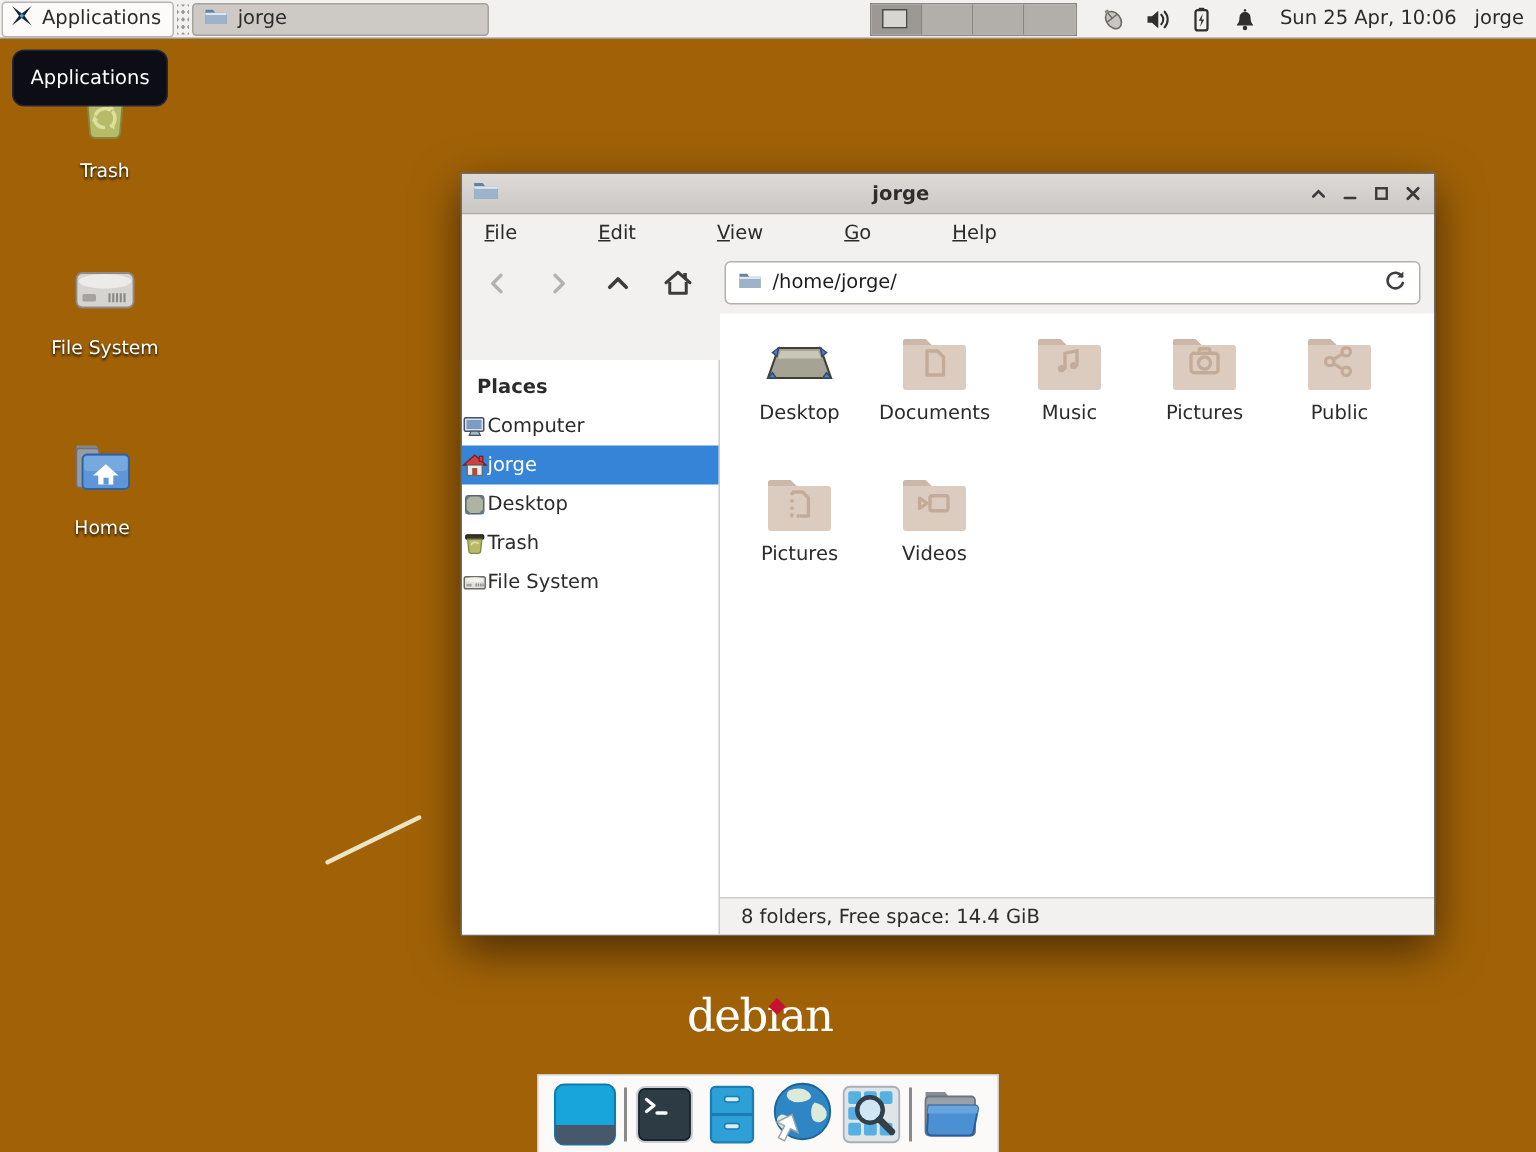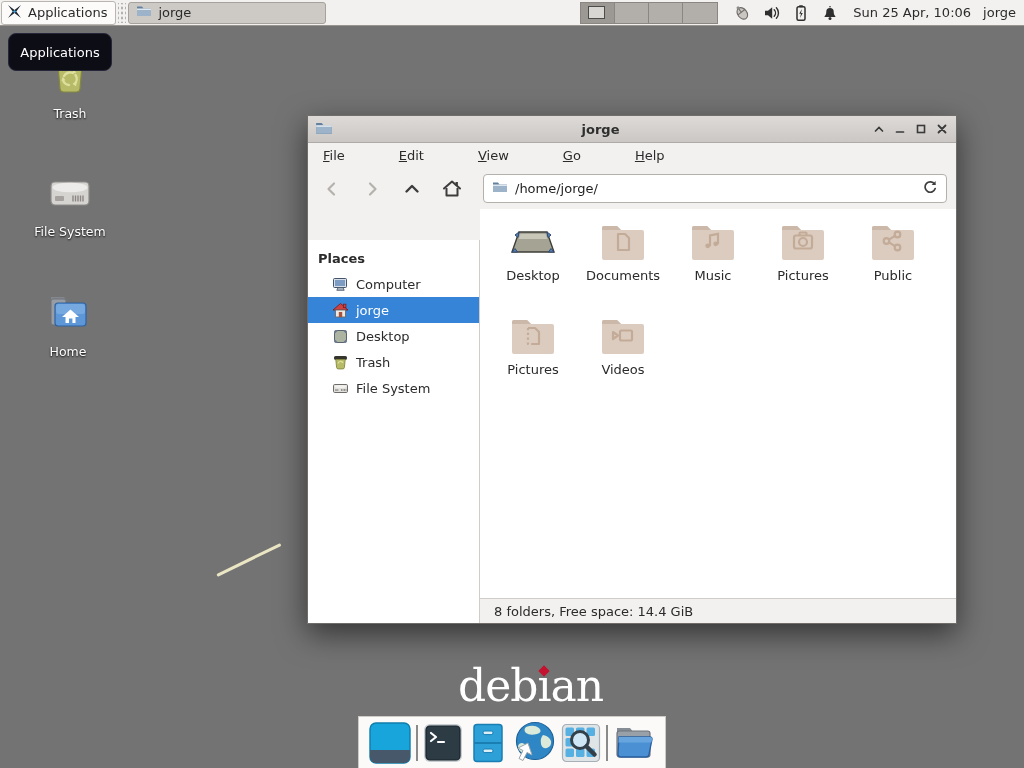--- a/index.html
+++ b/index.html
@@ -1,19 +1,19 @@
 <!DOCTYPE html>
 <html><head>
 <meta charset="utf-8">
 <style>
   * { margin:0; padding:0; box-sizing:border-box; }
   html,body { background:#000; }
   #screen {
     position:relative; width:1024px; height:768px; overflow:hidden;
-    background:#737373;
+    background:#a16207;
     font-family:"DejaVu Sans","Liberation Sans",sans-serif;
     font-size:13px; color:#2b2b2b;
   }
   
   .panel {
     position:absolute; left:0; top:0; width:1024px; height:26px;
     background:#f2f1ef; border-bottom:1px solid #98958f;
     display:flex; align-items:center;
   }
   .apps-btn {
@@ -58,21 +58,21 @@
   #desk-fs    { left:24px; top:170px; }
   #desk-home  { left:22px; top:290px; }
 
   
   .scratch { position:absolute; left:217px; top:574px; width:71px; height:3px;
     background:#eae6c4; transform:rotate(-26deg); transform-origin:left center; border-radius:2px; }
 
   
   .debian-logo {
     position:absolute; left:458px; top:660px; color:#fff;
-    font-family:"DejaVu Serif","Liberation Serif",serif; font-size:44px; font-weight:500;
+    font-family:"DejaVu Serif","Liberation Serif",serif; font-size:30px; font-weight:500;
     letter-spacing:-1px; display:flex; align-items:center;
   }
   .debian-logo .i-wrap { position:relative; }
   .debian-logo .i-dot {
     position:absolute; left:3px; top:7px; width:8px; height:8px;
     background:#c41230; transform:rotate(45deg);
   }
 
   
   .fm-window {
@@ -95,21 +95,21 @@
   .tool-btn { width:30px; height:28px; display:flex; align-items:center; justify-content:center; border-radius:3px; cursor:pointer; }
   .pathbar {
     flex:1; height:29px; margin-left:6px; background:#fff;
     border:1px solid #b4b1ad; border-radius:4px;
     display:flex; align-items:center; gap:7px; padding:0 8px; cursor:text;
   }
   .pathbar .path-text { flex:1; color:#1d1d1d; }
   .fm-body { flex:1; display:flex; min-height:0; }
   .sidebar { width:172px; flex:none; background:#fff; border-right:1px solid #cfccc9; padding-top:7px;margin-top:31px; }
   .side-header { font-weight:bold; padding:4px 10px 5px 10px; color:#2b2b2b; }
-  .side-row { height:26px; display:flex; align-items:center; gap:7px; padding-left:24px; cursor:pointer; }
+  .side-row { height:26px; display:flex; align-items:center; cursor:pointer; }
   .side-row svg { flex:none; display:block; }
   .side-row.selected { background:#3584d8; color:#fff; }
   .fm-right { flex:1; display:flex; flex-direction:column; min-width:0; }
   .files-area {
     flex:1; background:#fff; overflow:hidden;
     display:grid; grid-template-columns:repeat(5,90px); grid-auto-rows:94px;
     padding:10px 0 0 8px; align-content:start;
   }
   .file-item { width:90px; text-align:center; cursor:pointer; }
   .file-item svg { display:block; margin:2px auto 0 auto; }

